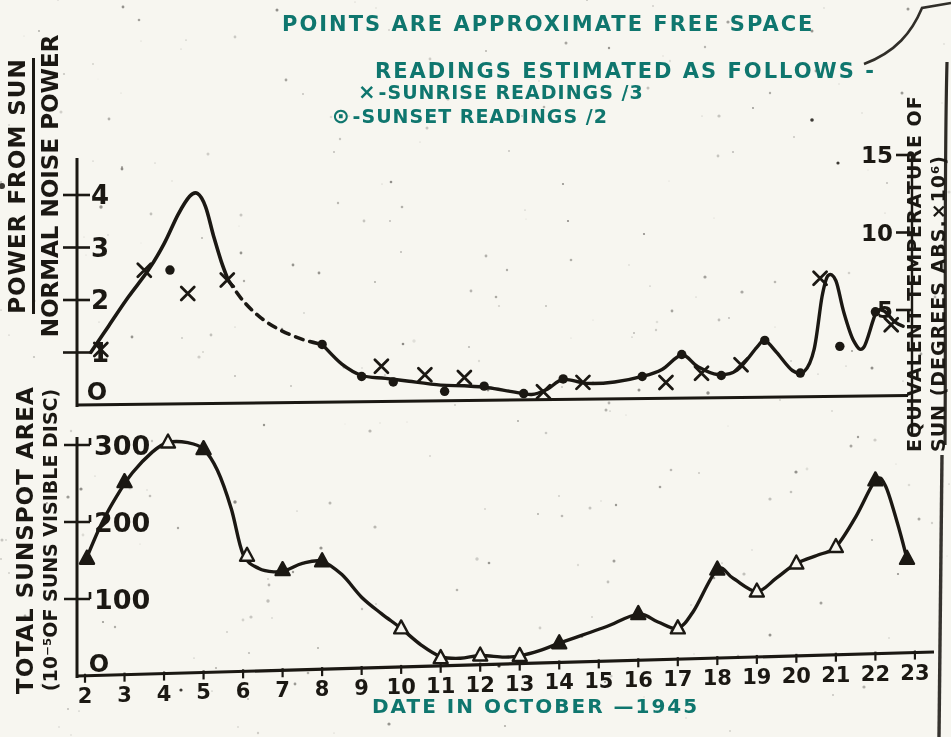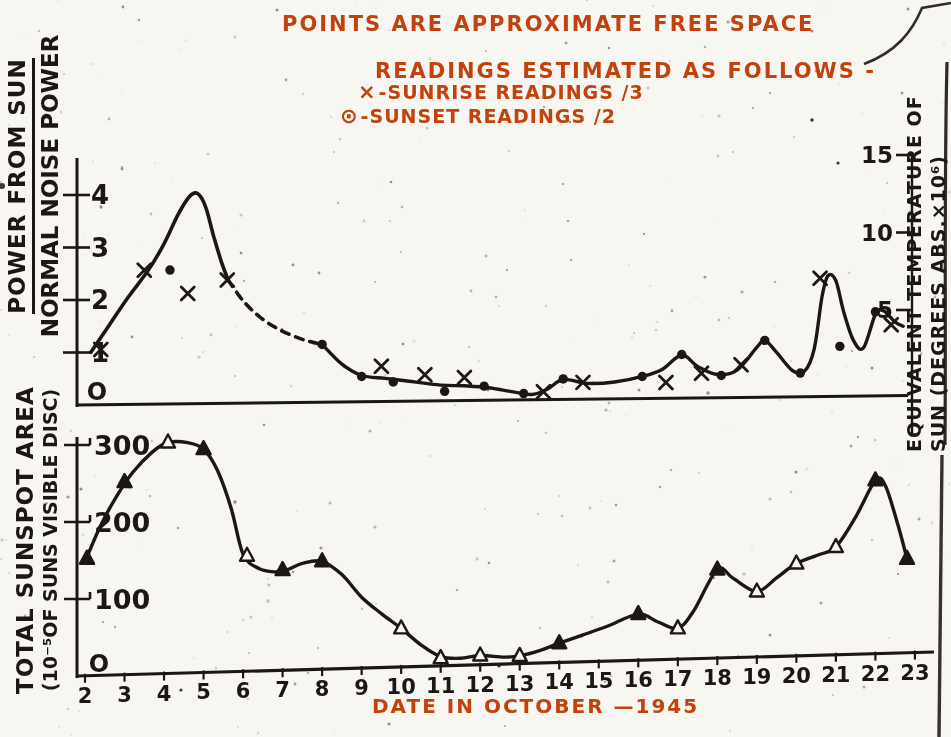--- a/index.html
+++ b/index.html
@@ -1,25 +1,25 @@
 <!DOCTYPE html>
 <html><head>
 <meta charset="utf-8">
 <style>
   html,body{margin:0;padding:0;background:#e8e6df;}
   .stage{position:relative;width:951px;height:737px;background:#f7f6f0;overflow:hidden;
          font-family:"DejaVu Sans",sans-serif;color:#1b1813;}
   #chart-svg{position:absolute;left:0;top:0;}
   svg text{font-family:"DejaVu Sans",sans-serif;font-weight:bold;fill:#1b1813;}
-  .txt{position:absolute;font-weight:bold;white-space:nowrap;color:#c2410c;}
+  .txt{position:absolute;font-weight:bold;white-space:nowrap;color:#0f766e;}
   .t1{left:282px;top:12px;font-size:21px;letter-spacing:2px;}
   .t2{left:375px;top:59px;font-size:21px;letter-spacing:2px;}
   .lg{font-size:19px;letter-spacing:1px;}
   .lg1{left:358px;top:80px;}
-  .lg2{left:340px;top:104px;}
+  .lg2{left:332px;top:104px;}
   .lg .sym{font-size:21px;padding-right:2px;}
   .vlab{position:absolute;transform:rotate(-90deg);transform-origin:0 0;font-weight:bold;}
   .ylab-top{left:4px;top:348px;width:324px;height:74px;text-align:center;}
   .ylab-top .num{font-size:23px;letter-spacing:1px;border-bottom:3px solid #1b1813;
                  padding-bottom:2px;display:inline-block;}
   .ylab-top .den{font-size:23px;letter-spacing:0px;margin-top:2px;}
   .ylab-bot{left:12px;top:702px;width:324px;height:60px;text-align:center;}
   .ylab-bot .l1{font-size:23px;letter-spacing:1px;}
   .ylab-bot .l2{font-size:19px;letter-spacing:0px;margin-top:1px;}
   .ylab-right{left:902px;top:452px;width:392px;height:50px;text-align:left;}

